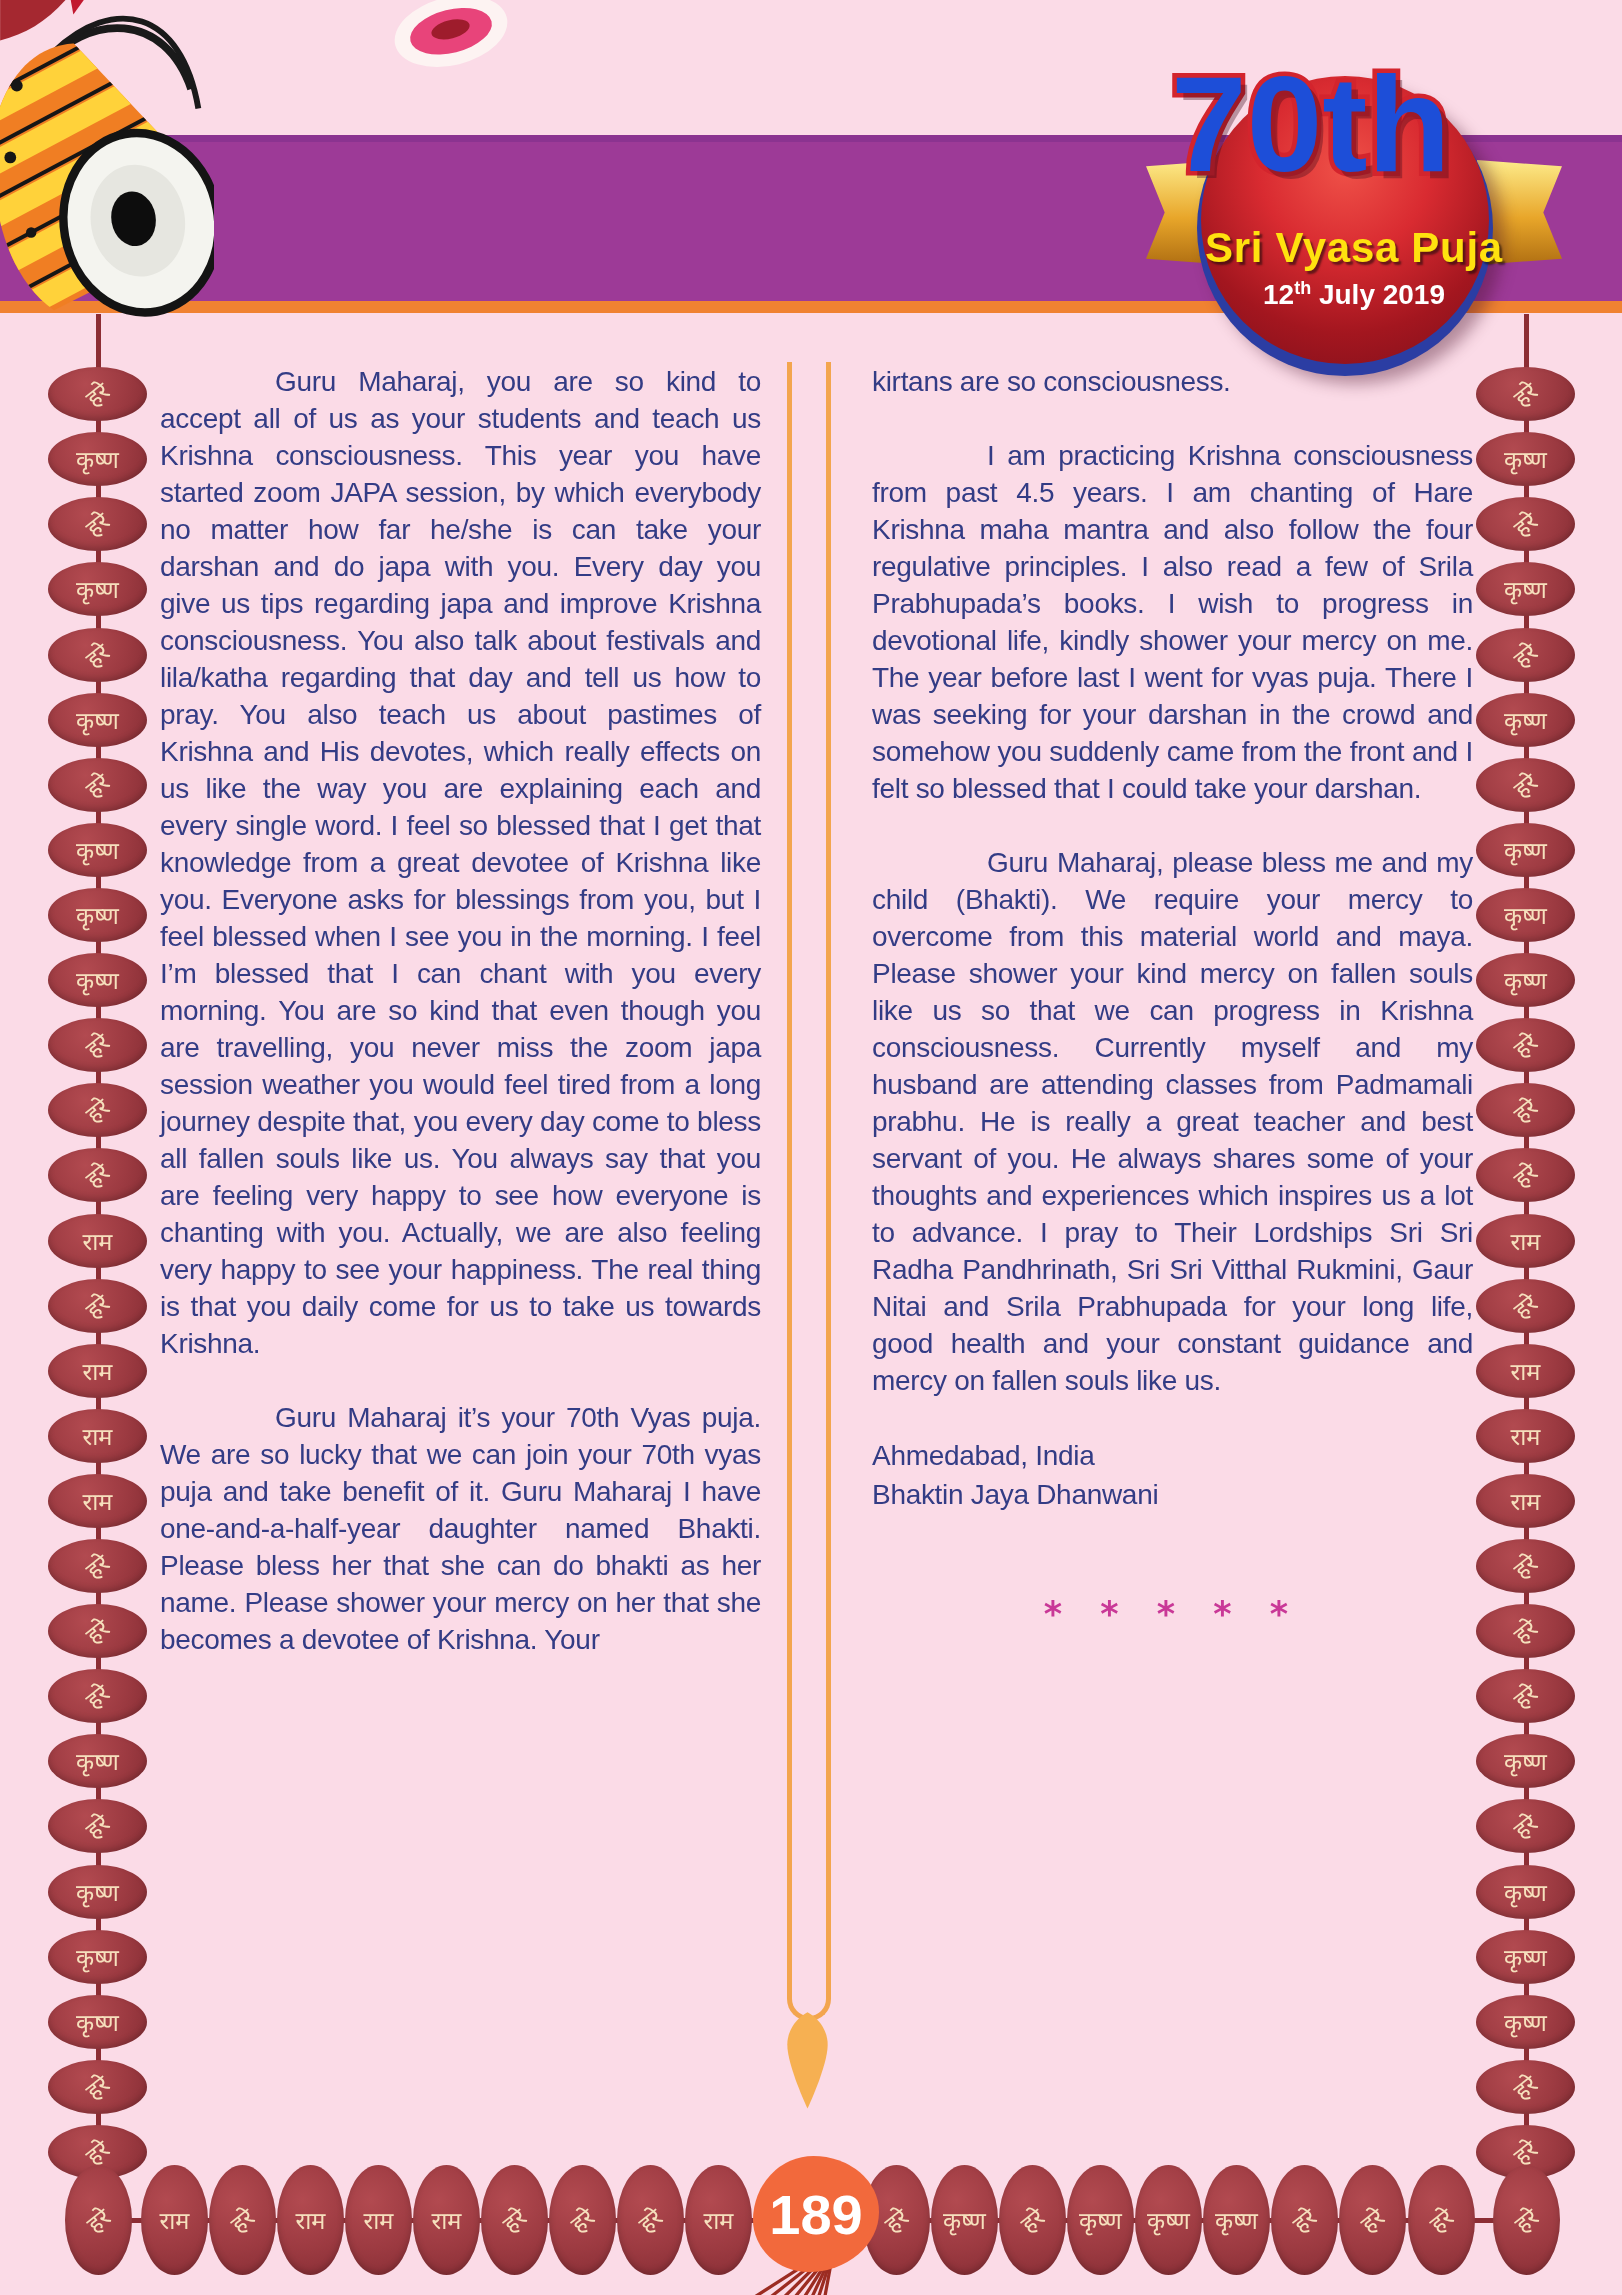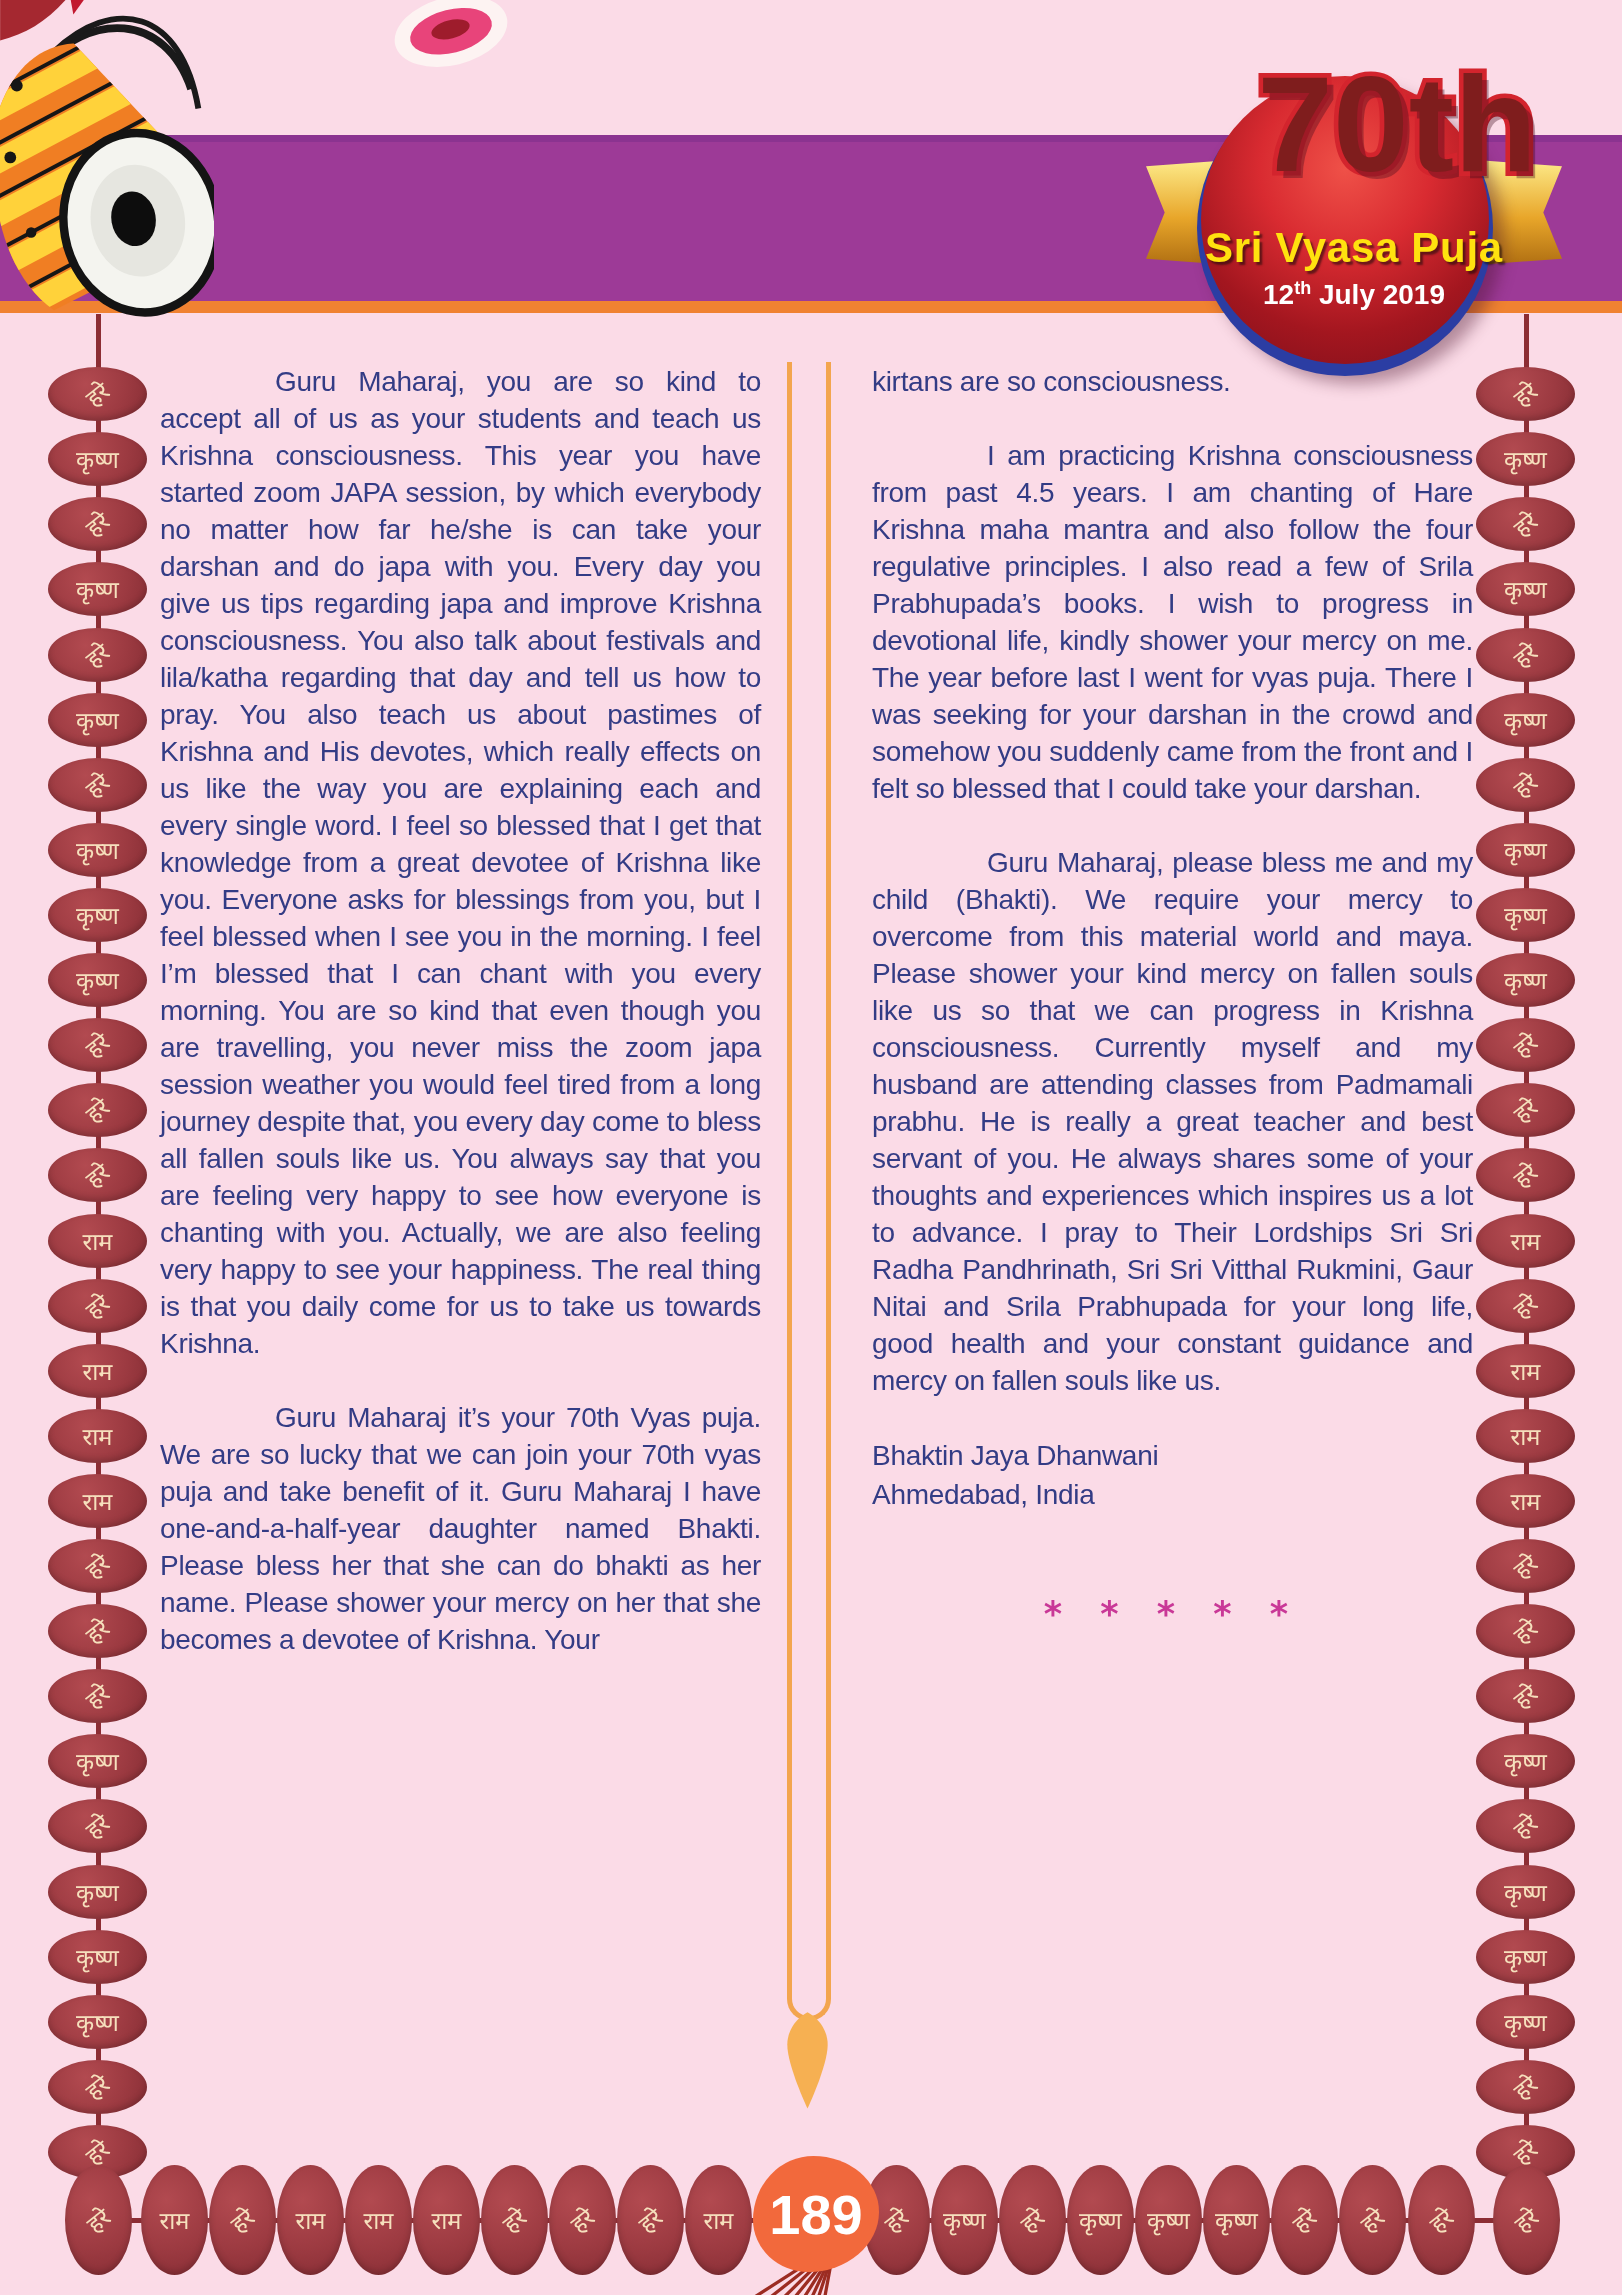--- a/index.html
+++ b/index.html
@@ -30,22 +30,22 @@
     position:absolute;left:30px;top:14.4px;width:288px;height:288px;border-radius:50%;
     background:radial-gradient(circle at 50% 32%, #ef5148 0%, #d92b31 35%, #a3161f 68%, #7c0f1b 100%);
   }
   .ribbon-wing{
     position:absolute;top:98px;width:85px;height:105px;z-index:-1;
     background:linear-gradient(180deg,#fdeb8a 0%,#e8a62a 55%,#b06f12 100%);
   }
   .ribbon-wing.left{left:-25px;clip-path:polygon(0 6%,100% 0,100% 100%,0 94%,22% 50%);}
   .ribbon-wing.right{right:-25px;clip-path:polygon(0 0,100% 6%,78% 50%,100% 94%,0 100%);}
   .seventy{
-    position:absolute;left:0;top:-7.9px;width:100%;text-align:right;
-    font-size:136px;font-weight:bold;line-height:141px;color:#7f1d1d;
+    position:absolute;left:0;top:-7.9px;width:100%;text-align:left;
+    font-size:136px;font-weight:bold;line-height:141px;color:#1d4ed8;
     -webkit-text-stroke:9.2px #d3242d;paint-order:stroke fill;
     text-shadow:6.5px 6.5px 0 rgba(60,10,25,.35);
   }
   .badge-title{
     position:absolute;left:0;top:162px;width:100%;text-align:center;
     font-size:42px;font-weight:bold;color:#ffe20f;
     text-shadow:2.6px 2.6px 2px rgba(20,10,10,.55);letter-spacing:0.7px;
   }
   .badge-date{
     position:absolute;left:0;top:216px;width:100%;text-align:center;
@@ -436,20 +436,20 @@
       <p class="indent">Guru Maharaj, you are so kind to accept all of us as your students and teach us Krishna consciousness. This year you have started zoom JAPA session, by which everybody no matter how far he/she is can take your darshan and do japa with you. Every day you give us tips regarding japa and improve Krishna consciousness. You also talk about festivals and lila/katha regarding that day and tell us how to pray. You also teach us about pastimes of Krishna and His devotes, which really effects on us like the way you are explaining each and every single word. I feel so blessed that I get that knowledge from a great devotee of Krishna like you. Everyone asks for blessings from you, but I feel blessed when I see you in the morning. I feel I’m blessed that I can chant with you every morning. You are so kind that even though you are travelling, you never miss the zoom japa session weather you would feel tired from a long journey despite that, you every day come to bless all fallen souls like us. You always say that you are feeling very happy to see how everyone is chanting with you. Actually, we are also feeling very happy to see your happiness. The real thing is that you daily come for us to take us towards Krishna.</p>
       <p class="indent">Guru Maharaj it’s your 70th Vyas puja. We are so lucky that we can join your 70th vyas puja and take benefit of it. Guru Maharaj I have one-and-a-half-year daughter named Bhakti. Please bless her that she can do bhakti as her name. Please shower your mercy on her that she becomes a devotee of Krishna. Your</p>
     </div>
   <div class="col right" id="col-right">
     <div id="right-paras">
         <p>kirtans are so consciousness.</p>
         <p class="indent">I am practicing Krishna consciousness from past 4.5 years. I am chanting of Hare Krishna maha mantra and also follow the four regulative principles. I also read a few of Srila Prabhupada’s books. I wish to progress in devotional life, kindly shower your mercy on me. The year before last I went for vyas puja. There I was seeking for your darshan in the crowd and somehow you suddenly came from the front and I felt so blessed that I could take your darshan.</p>
         <p class="indent">Guru Maharaj, please bless me and my child (Bhakti). We require your mercy to overcome from this material world and maya. Please shower your kind mercy on fallen souls like us so that we can progress in Krishna consciousness. Currently myself and my husband are attending classes from Padmamali prabhu. He is really a great teacher and best servant of you. He always shares some of your thoughts and experiences which inspires us a lot to advance. I pray to Their Lordships Sri Sri Radha Pandhrinath, Sri Sri Vitthal Rukmini, Gaur Nitai and Srila Prabhupada for your long life, good health and your constant guidance and mercy on fallen souls like us.</p>
       </div>
     <div class="signature">
+      <div>Ahmedabad, India</div>
       <div>Bhaktin Jaya Dhanwani</div>
-      <div>Ahmedabad, India</div>
     </div>
     <div class="stars">* * * * *</div>
   </div>
 
 </div>
 
 
 </body></html>

